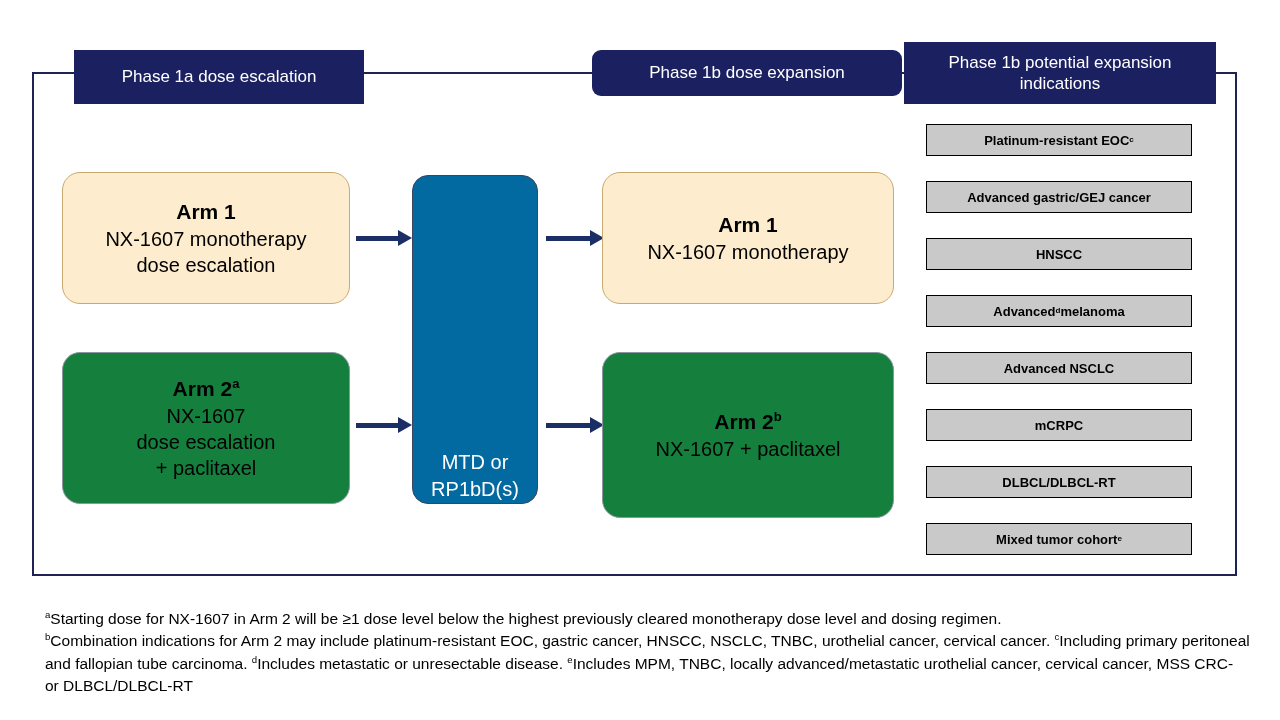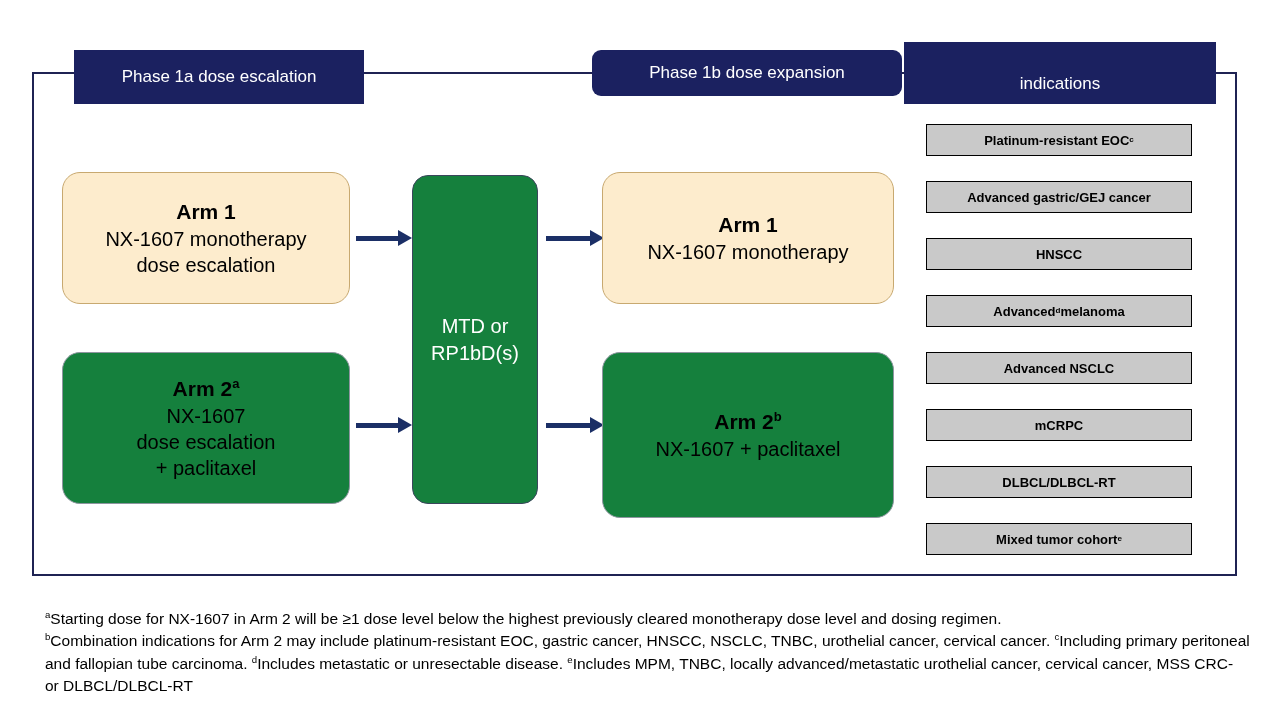--- a/index.html
+++ b/index.html
@@ -90,29 +90,29 @@
   #arm1-exp  { left: 602px; top: 172px; width: 292px; height: 132px; }
   #arm2-exp  { left: 602px; top: 352px; width: 292px; height: 166px; }
 
   
   #mtd-box {
     position: absolute;
     left: 412px;
     top: 175px;
     width: 126px;
     height: 329px;
-    background: #15803d;
+    background: #0369a1;
     border: 1px solid #3b465c;
     border-radius: 16px;
     box-sizing: border-box;
     color: #ffffff;
     display: flex;
     flex-direction: column;
     align-items: center;
-    justify-content: center;
+    justify-content: flex-end;
     text-align: center;
     font-size: 20px;
     line-height: 1.35;
   }
 
   
   .arrow {
     position: absolute;
     height: 16px;
     display: flex;
@@ -184,21 +184,21 @@
   <div class="phase-header" id="hdr-1a">
     <span>Phase 1a dose escalation</span>
   </div>
 
   <div class="phase-header" id="hdr-1b">
     <span>Phase 1b dose expansion</span>
   </div>
 
   <div class="phase-header" id="hdr-1b-exp">
     <span>
-      <br>
+      <span>Phase 1b potential expansion</span><br>
       <span>indications</span>
     </span>
   </div>
 
   <div class="arm-box arm-cream" id="arm1-esc">
     <div class="arm-title">Arm 1</div>
     <div class="arm-line">NX-1607 monotherapy</div>
     <div class="arm-line">dose escalation</div>
   </div>
 

